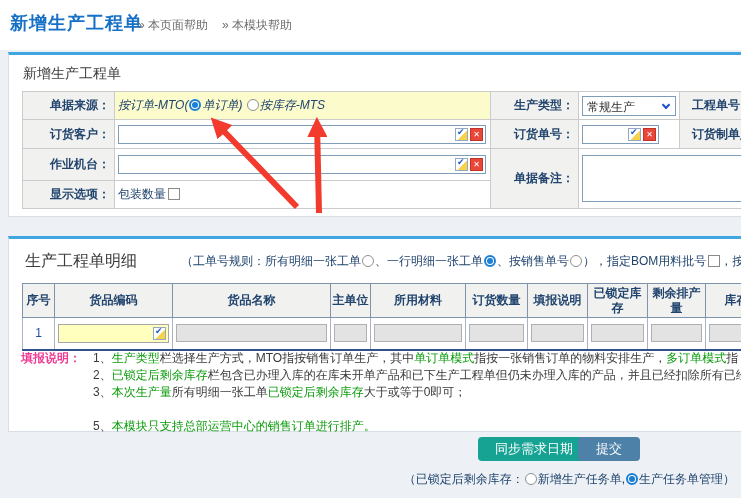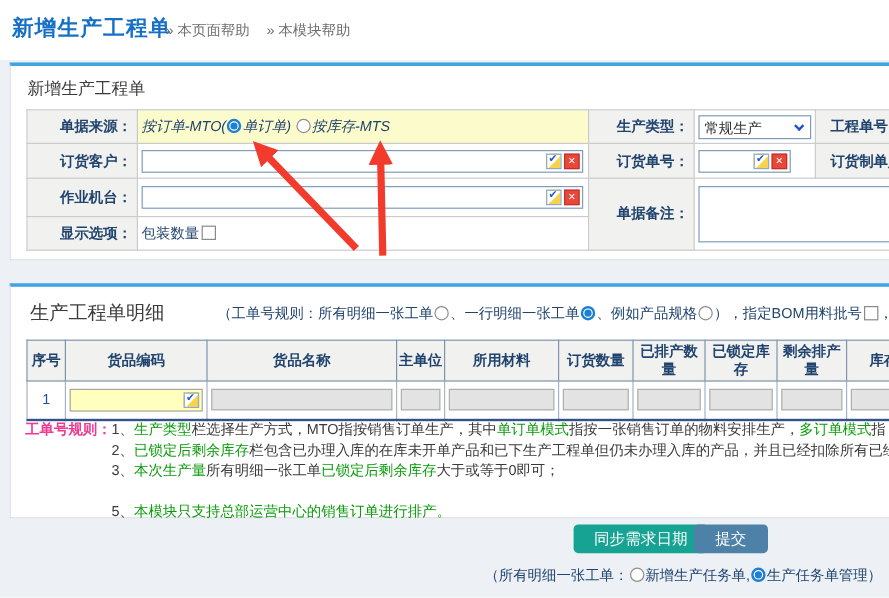--- a/index.html
+++ b/index.html
@@ -171,21 +171,21 @@
         <span class="navy">包装数量</span><span class="cb"></span>
       </td>
     </tr>
   </tbody>
     </table>
 </div>
 
 <div class="panel panel2">
   <span class="p2-title">生产工程单明细</span>
   <span class="rules">
-    <span>（工单号规则：</span><span>所有明细一张工单</span><span class="radio"></span><span>、一行明细一张工单</span><span class="radio checked"></span><span>、例如产品规格</span><span class="radio"></span><span>），指定BOM用料批号</span><span class="cb"></span><span>，按</span>
+    <span>（工单号规则：</span><span>所有明细一张工单</span><span class="radio"></span><span>、一行明细一张工单</span><span class="radio checked"></span><span>、按销售单号</span><span class="radio"></span><span>），指定BOM用料批号</span><span class="cb"></span><span>，按</span>
   </span>
 
   <table class="dtable">
     <colgroup>
       <col style="width:32px">
         <col style="width:118px">
         <col style="width:158px">
         <col style="width:40px">
         <col style="width:95px">
       <col style="width:62px">
@@ -195,21 +195,21 @@
         <col style="width:110px">
     </colgroup>
     <tbody>
         <tr>
       <th>序号</th>
       <th>货品编码</th>
       <th>货品名称</th>
       <th>主单位</th>
       <th>所用材料</th>
       <th>订货数量</th>
-      <th>已排产数量</th>
+      <th>填报说明</th>
       <th>已锁定库存</th>
       <th>剩余排产量</th>
       <th>库存可锁定量</th>
     </tr>
     <tr>
       <td class="idx">1</td>
       <td>
         <span class="yinp"><span></span><span class="ic-sel"></span></span>
       </td>
       <td>
@@ -233,40 +233,40 @@
       <td>
             <span class="ginp"></span>
           </td>
       <td>
             <span class="ginp"></span>
           </td>
     </tr>
   </tbody>
     </table>
 
-  <div class="notes-label">工单号规则：</div>
+  <div class="notes-label">填报说明：</div>
   <div class="note-line" style="top:111px">
     <span>1、</span><span class="g">生产类型</span><span>栏选择生产方式，MTO指按销售订单生产，其中</span><span class="g">单订单模式</span><span>指按一张销售订单的物料安排生产，</span><span class="g">多订单模式</span><span>指</span>
   </div>
   <div class="note-line" style="top:128px">
     <span>2、</span><span class="g">已锁定后剩余库存</span><span>栏包含已办理入库的在库未开单产品和已下生产工程单但仍未办理入库的产品，并且已经扣除所有已经</span>
   </div>
   <div class="note-line" style="top:145px">
     <span>3、</span><span class="g">本次生产量</span><span>所有明细一张工单</span><span class="g">已锁定后剩余库存</span><span>大于或等于0即可；</span>
   </div>
   <div class="note-line" style="top:179px">
     <span>5、</span><span class="g">本模块只支持总部运营中心的销售订单进行排产。</span>
   </div>
 </div>
 
 <button class="btn btn-sync">同步需求日期</button>
 <button class="btn btn-submit">提交</button>
 
 <div class="return-line">
-  <span>（所有明细一张工单：</span><span class="radio"></span><span>新增生产任务单,</span><span class="radio checked"></span><span>生产任务单管理</span><span>）</span>
+  <span>（已锁定后剩余库存：</span><span class="radio"></span><span>新增生产任务单,</span><span class="radio checked"></span><span>生产任务单管理</span><span>）</span>
 </div>
 
 <svg class="overlay" viewBox="0 0 741 498">
   <defs>
     <marker id="ah" viewBox="0 0 10 10" refX="7" refY="5" markerWidth="3.4" markerHeight="3.4" orient="auto">
       <path d="M0,0 L10,5 L0,10 z" fill="#f23b2d"></path>
     </marker>
   </defs>
   <line x1="297" y1="207" x2="215" y2="122" stroke="#f23b2d" stroke-width="6" marker-end="url(#ah)"></line>
   <line x1="319" y1="213" x2="317" y2="123" stroke="#f23b2d" stroke-width="6" marker-end="url(#ah)"></line>

